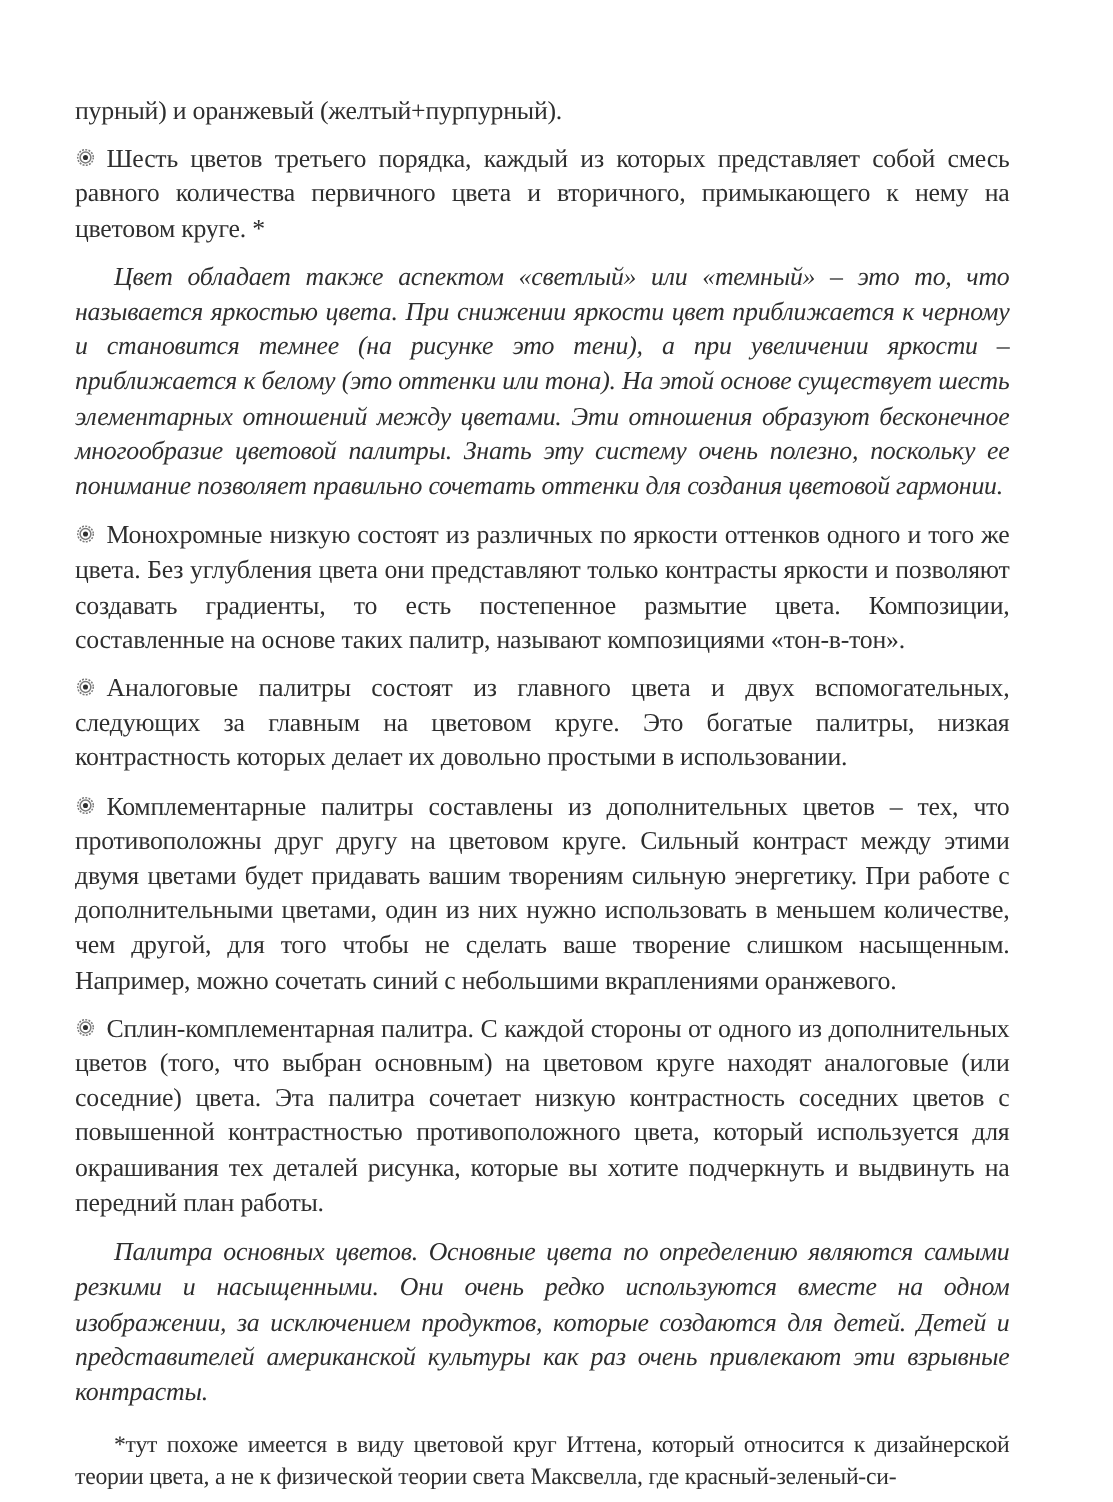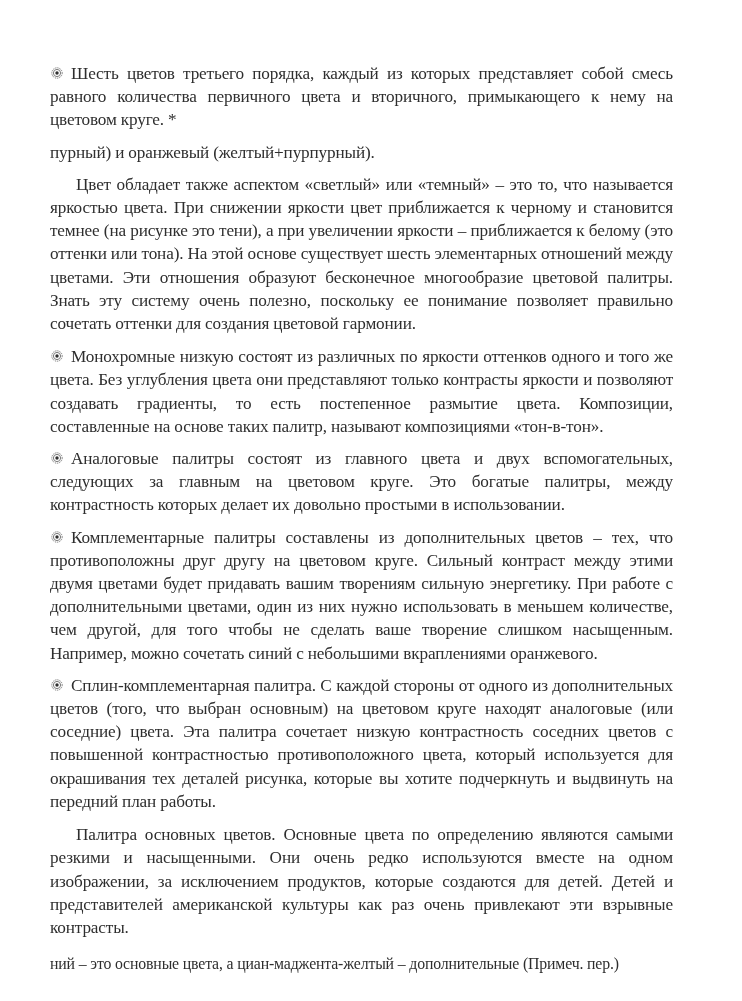--- a/index.html
+++ b/index.html
@@ -24,20 +24,21 @@
   .p {
     font-size: 17.2px;
     line-height: 23.2px;
     text-align: justify;
     margin: 0;
     letter-spacing: -0.15px;
     word-spacing: 0px;
   }
   .indent {
     text-indent: 26px;
+    font-style: italic;
   }
   .cont {
     margin-bottom: 9px;
   }
   .bullet-para {
     margin-bottom: 9px;
   }
   .gap-big {
     margin-bottom: 10px;
   }
@@ -65,33 +66,33 @@
     display: block;
     text-indent: 0;
     margin-top: 3px;
   }
 </style>
 </head>
 <body>
 
 <div class="page">
 
+  <p class="p cont">пурный) и оранжевый (желтый+пурпурный).</p>
+
   <p class="p bullet-para">
     <span class="bullet">
       <svg width="14" height="14" viewBox="0 0 14 14">
         <g fill="none" stroke="#7a7a7a" stroke-width="1">
           <circle cx="7" cy="7" r="5.2" stroke-dasharray="1.3 0.9"></circle>
           <circle cx="7" cy="7" r="3.6"></circle>
         </g>
         <circle cx="7" cy="7" r="1.7" fill="#2e2e2e"></circle>
       </svg>
     </span><span>Шесть цветов третьего порядка, каждый из которых представляет собой смесь равного количества первичного цвета и вторичного, примыкающего к нему на цветовом круге. *</span>
   </p>
-
-  <p class="p cont">пурный) и оранжевый (желтый+пурпурный).</p>
 
   <p class="p indent gap-big">Цвет обладает также аспектом «светлый» или «темный»  – это то, что называется яркостью цвета. При снижении яркости цвет приближается к черному и становится темнее (на рисунке это тени), а при увеличении яркости – приближается к белому (это оттенки или тона). На этой основе существует шесть элементарных отношений между цветами. Эти отношения образуют бесконечное многообразие цветовой палитры. Знать эту систему очень полезно, поскольку ее понимание позволяет правильно сочетать оттенки для создания цветовой гармонии.</p>
 
   <p class="p bullet-para">
     <span class="bullet">
       <svg width="14" height="14" viewBox="0 0 14 14">
         <g fill="none" stroke="#7a7a7a" stroke-width="1">
           <circle cx="7" cy="7" r="5.2" stroke-dasharray="1.3 0.9"></circle>
           <circle cx="7" cy="7" r="3.6"></circle>
         </g>
@@ -102,21 +103,21 @@
 
   <p class="p bullet-para">
     <span class="bullet">
       <svg width="14" height="14" viewBox="0 0 14 14">
         <g fill="none" stroke="#7a7a7a" stroke-width="1">
           <circle cx="7" cy="7" r="5.2" stroke-dasharray="1.3 0.9"></circle>
           <circle cx="7" cy="7" r="3.6"></circle>
         </g>
         <circle cx="7" cy="7" r="1.7" fill="#2e2e2e"></circle>
       </svg>
-    </span><span>Аналоговые палитры состоят из главного цвета и двух вспомогательных, следующих за главным на цветовом круге. Это богатые палитры, между контрастность которых делает их довольно простыми в использовании.</span>
+    </span><span>Аналоговые палитры состоят из главного цвета и двух вспомогательных, следующих за главным на цветовом круге. Это богатые палитры, низкая контрастность которых делает их довольно простыми в использовании.</span>
   </p>
 
   <p class="p bullet-para">
     <span class="bullet">
       <svg width="14" height="14" viewBox="0 0 14 14">
         <g fill="none" stroke="#7a7a7a" stroke-width="1">
           <circle cx="7" cy="7" r="5.2" stroke-dasharray="1.3 0.9"></circle>
           <circle cx="7" cy="7" r="3.6"></circle>
         </g>
         <circle cx="7" cy="7" r="1.7" fill="#2e2e2e"></circle>
@@ -132,16 +133,17 @@
           <circle cx="7" cy="7" r="3.6"></circle>
         </g>
         <circle cx="7" cy="7" r="1.7" fill="#2e2e2e"></circle>
       </svg>
     </span><span>Сплин-комплементарная палитра. С каждой стороны от одного из дополнительных цветов (того, что выбран основным) на цветовом круге находят аналоговые (или соседние) цвета.  Эта палитра сочетает низкую контрастность соседних цветов с повышенной контрастностью противоположного цвета, который используется для окрашивания тех деталей рисунка, которые вы хотите подчеркнуть и выдвинуть на передний план работы.</span>
   </p>
 
   <p class="p indent">Палитра основных цветов. Основные цвета по определению являются самыми резкими и насыщенными. Они очень редко используются вместе на одном изображении, за исключением продуктов, которые создаются для детей. Детей и представителей американской культуры как раз очень привлекают эти взрывные контрасты.</p>
 
   <p class="footnote">
+    <span>*тут похоже имеется в виду цветовой круг Иттена, который относится  к дизайнерской теории цвета, а не к физической теории света Максвелла, где красный-зеленый-си-</span>
     <span class="l3">ний – это основные цвета, а циан-маджента-желтый – дополнительные (Примеч. пер.)</span>
   </p>
 
 </div>
 
 </body></html>

